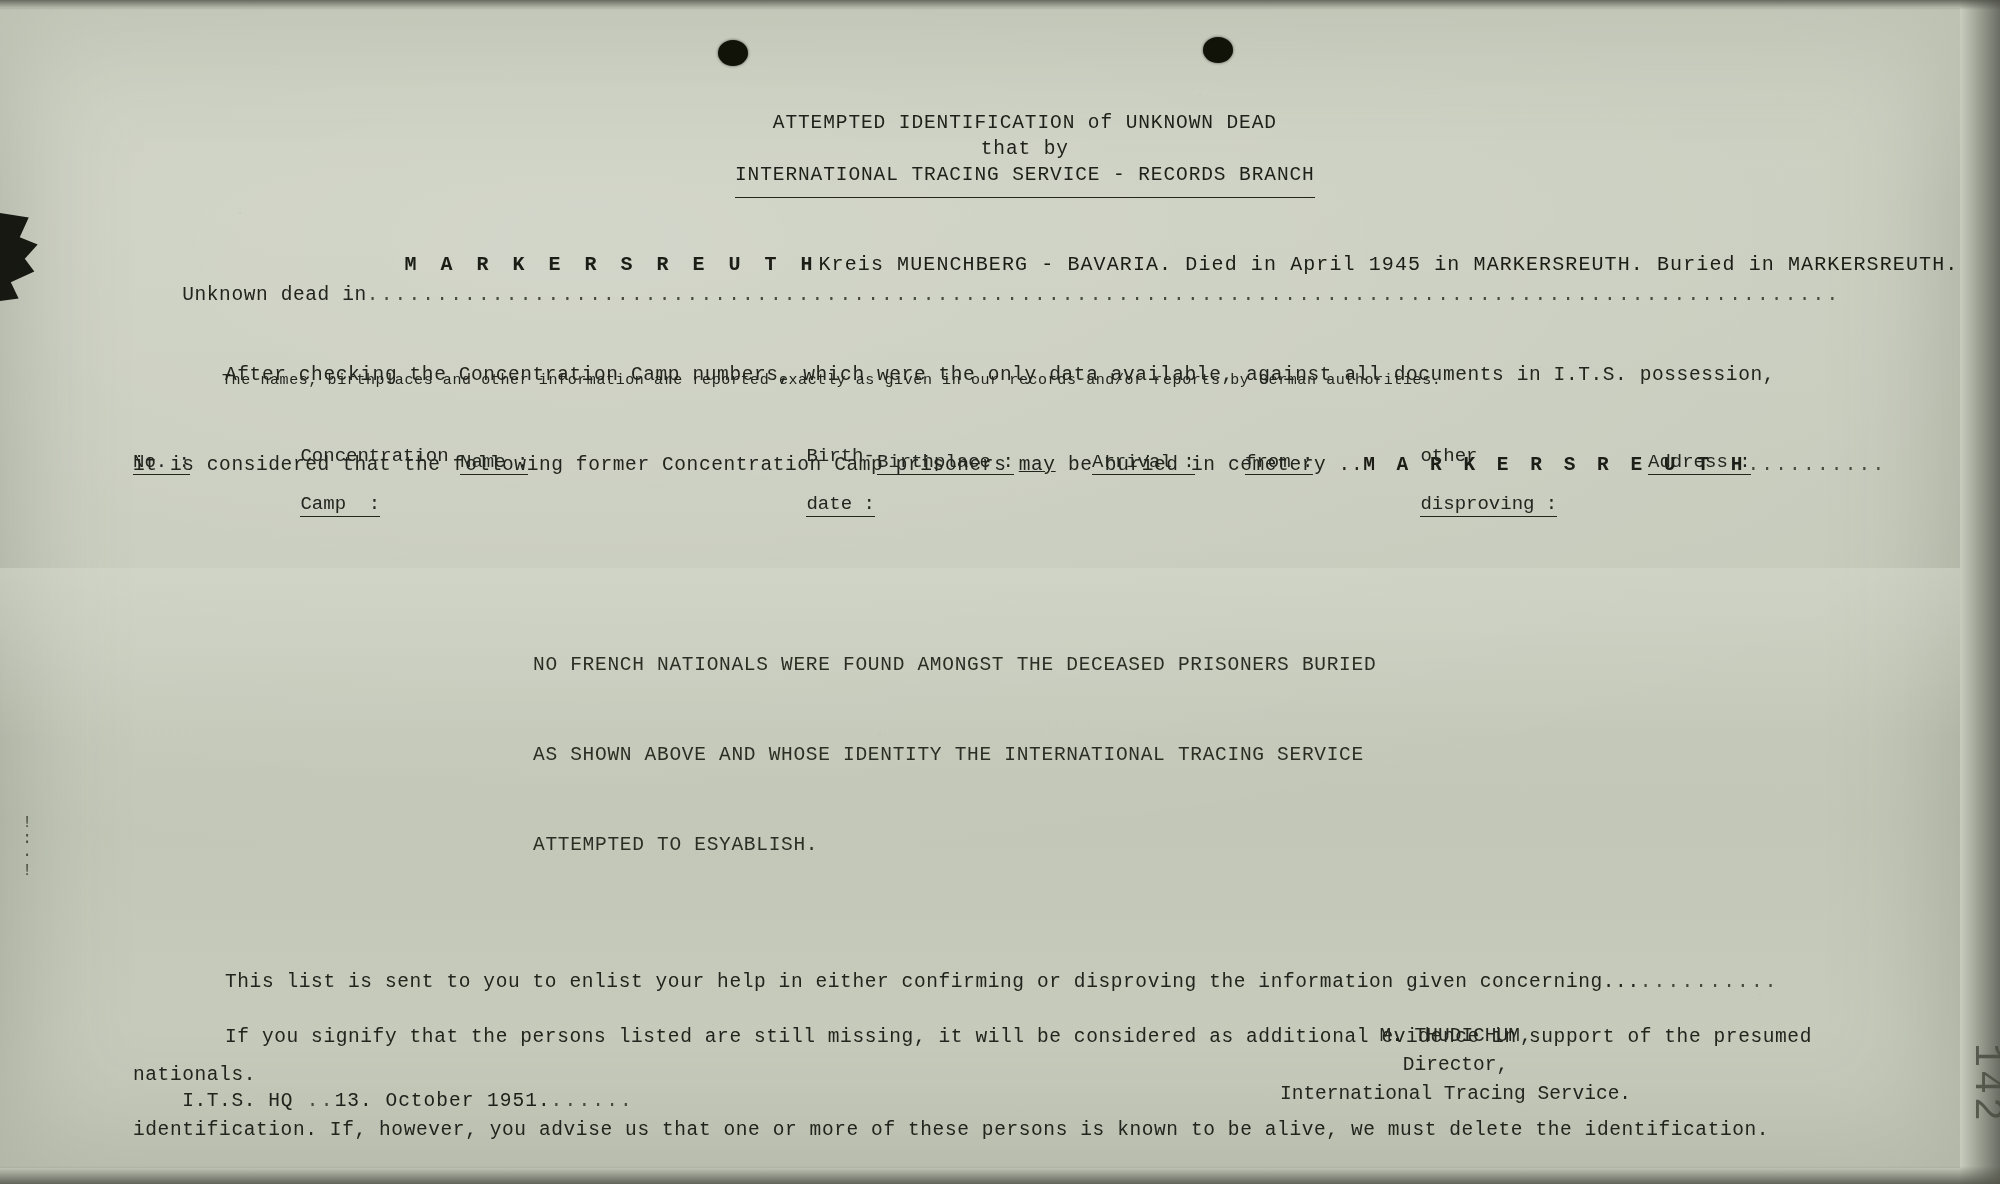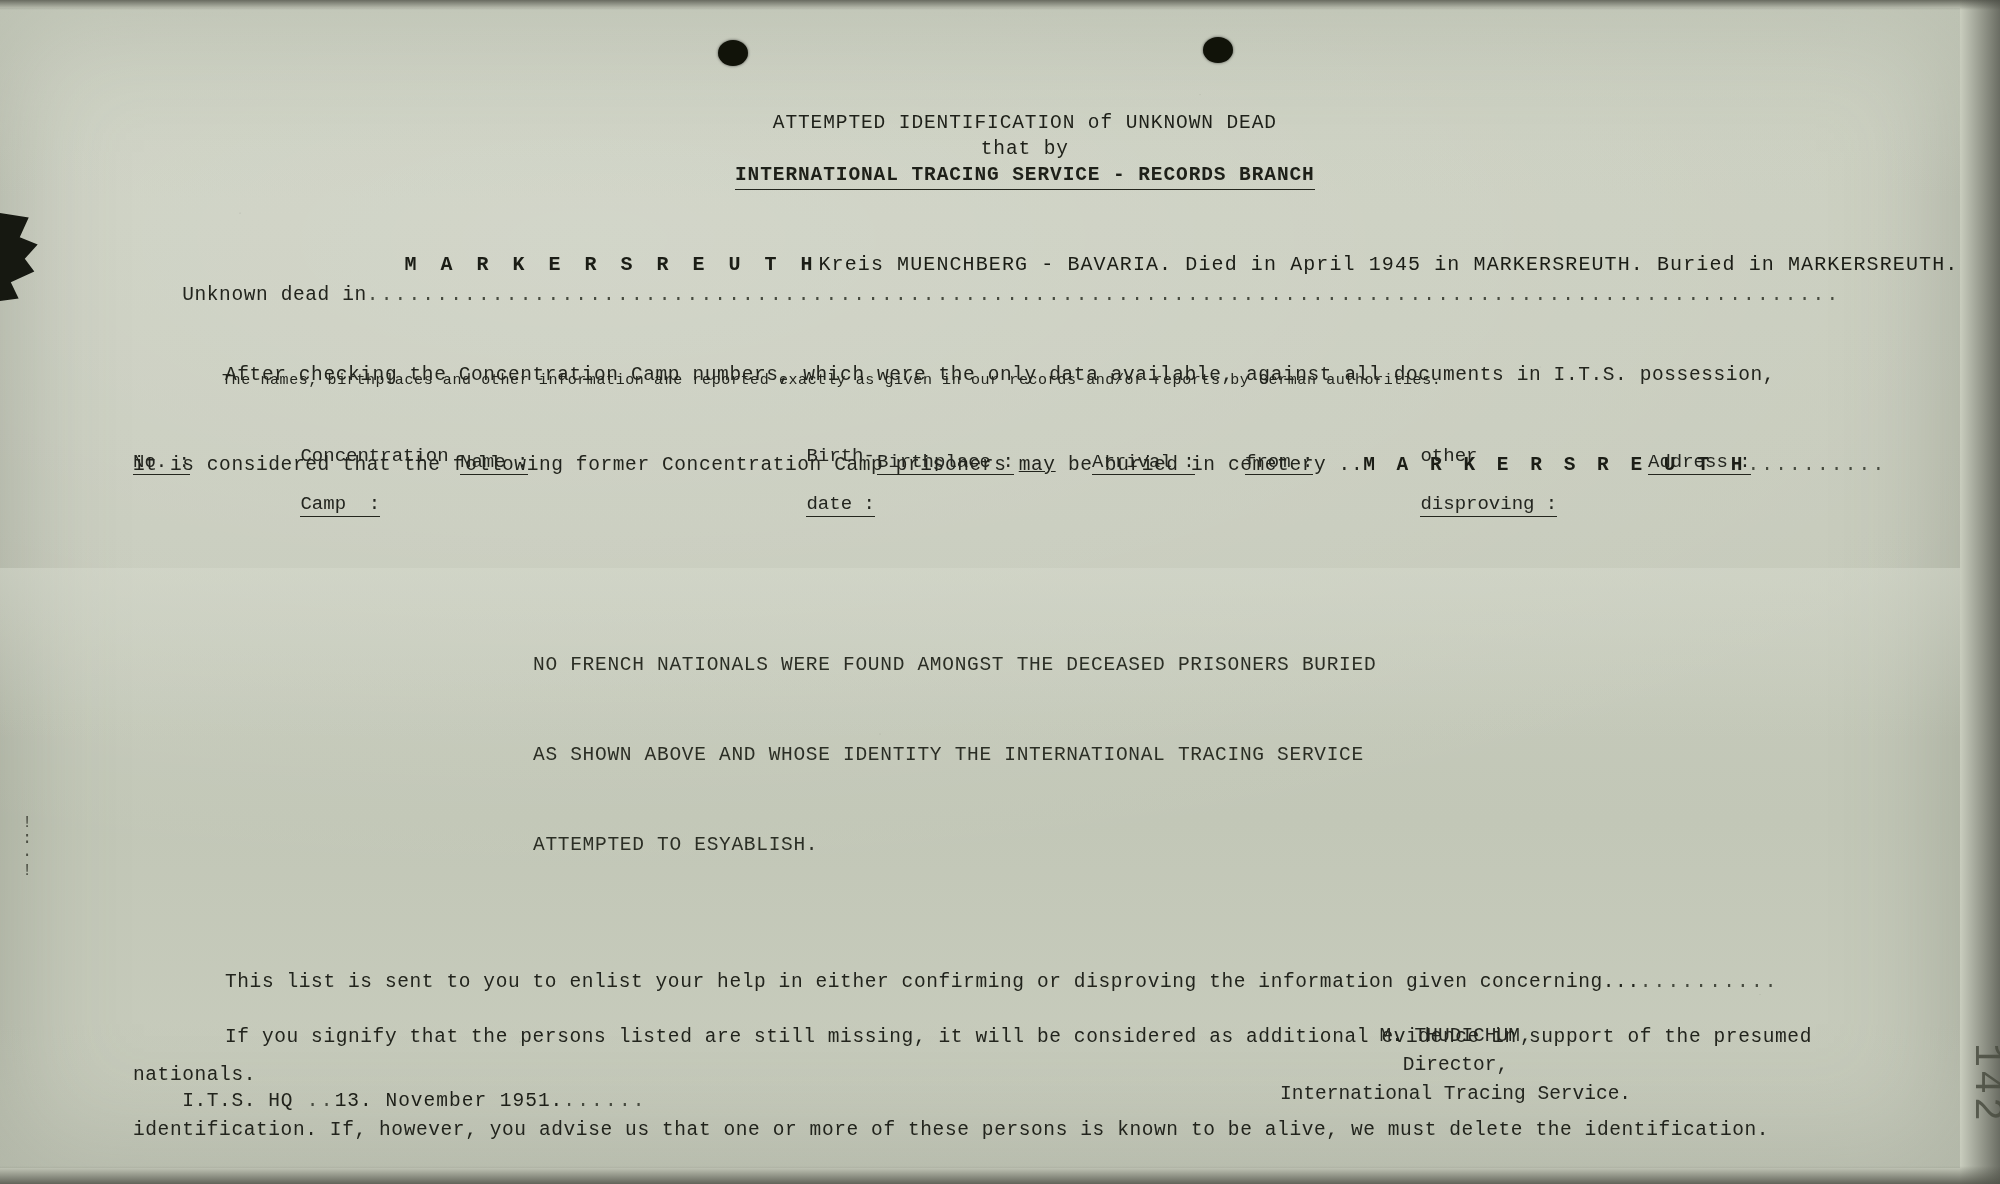--- a/index.html
+++ b/index.html
@@ -106,22 +106,21 @@
     left: 735px; top: 110px;
     font-size: 19.5px;
     line-height: 26px;
     letter-spacing: 0.9px;
     text-align: center;
     color: #1e2019;
   }
   #title-block .l3 {
     border-bottom: 1.5px solid #24261e;
     display: inline-block;
-    padding-bottom: 1px;
-    font-weight: bold;
+    padding-bottom: 9px;
   }
 
   #line-place {
     left: 352px; top: 230px;
     font-size: 20px;
     letter-spacing: 1.1px;
   }
   #line-place .spaced { letter-spacing: 6px; font-weight: bold; }
   #line-unknown {
     left: 133px; top: 262px;
@@ -303,19 +302,19 @@
     <div>identification. If, however, you advise us that one or more of these persons is known to be alive, we must delete the identification.</div>
   </div>
 
   <div id="signature">
     <div>M. THUDICHUM,</div>
     <div>Director,</div>
     <div>International Tracing Service.</div>
   </div>
 
   <div class="t" id="footer-left">
-    <span>I.T.S. HQ</span><span class="dots ink-faint"> ..</span><span class="date">13. November 1951.</span><span class="dots ink-faint">......</span>
+    <span>I.T.S. HQ</span><span class="dots ink-faint"> ..</span><span class="date">13. October 1951.</span><span class="dots ink-faint">......</span>
   </div>
 
   <div id="page-number">142</div>
 
   <div id="noise"></div>
 </div>
 
 </body></html>

